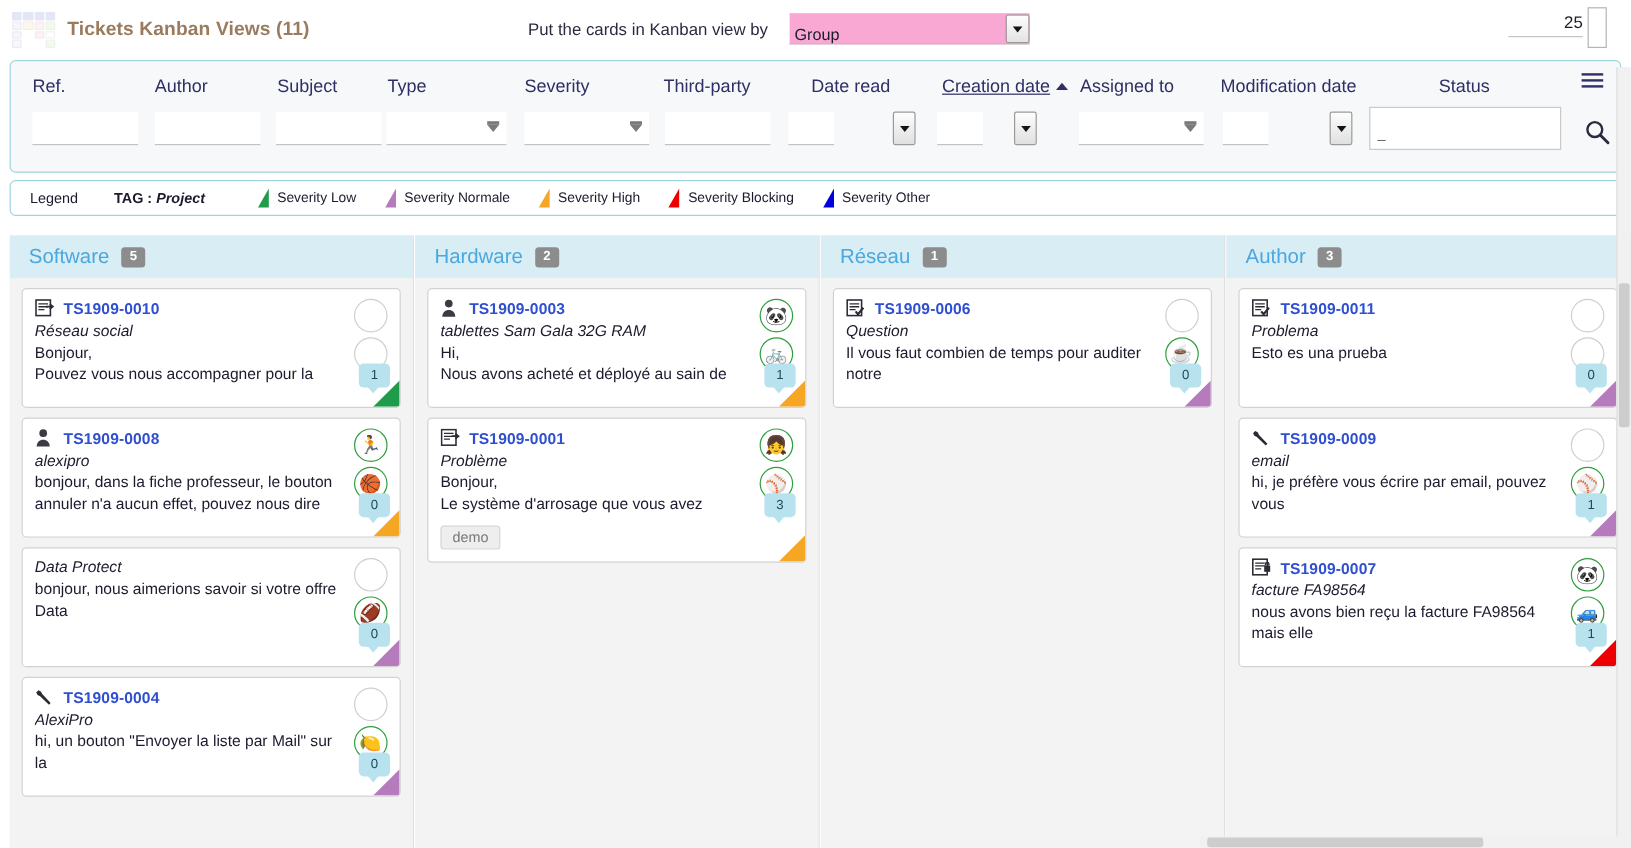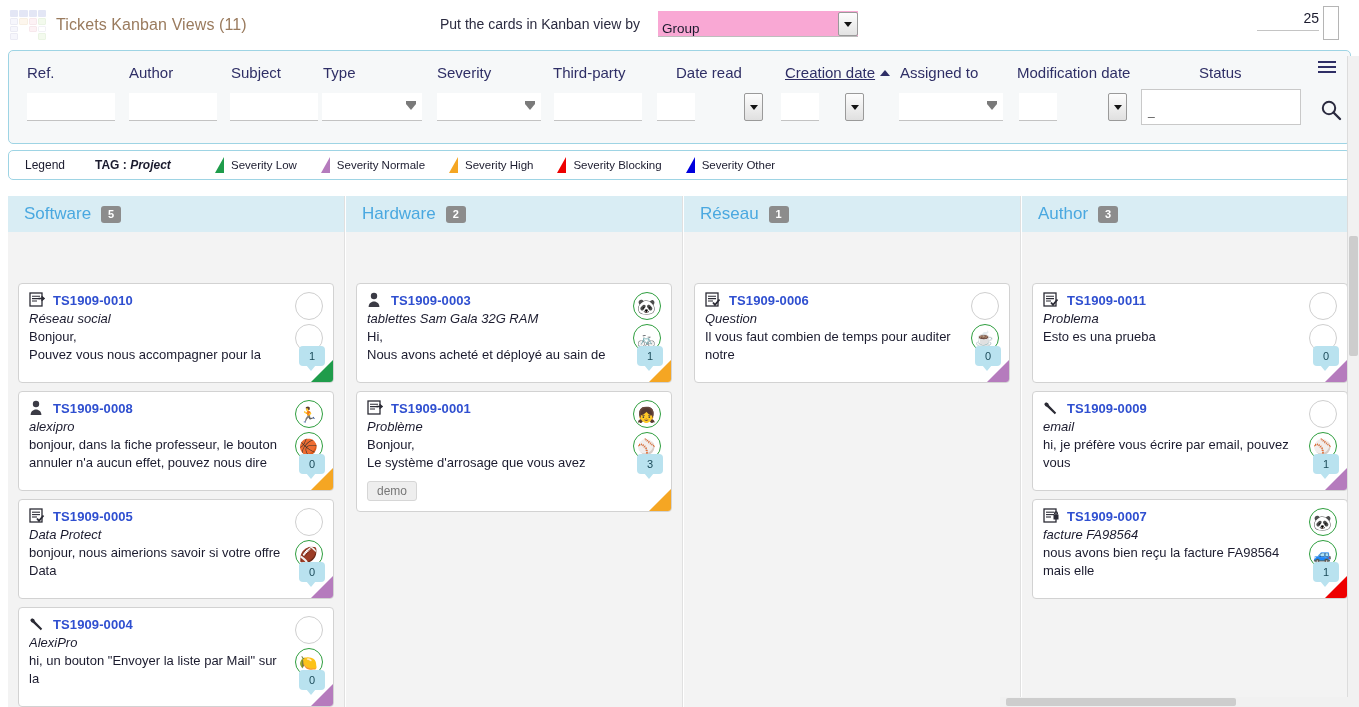--- a/index.html
+++ b/index.html
@@ -38,20 +38,21 @@
   .kl-c { background: #fde8ee; border: 1px solid #f2d6de; }
   .kl-d { background: #eaf6e0; border: 1px solid #daecce; }
   .kl-e { background: #ffffff; border: 1px solid #e8e8f0; }
   .kl-n { background: transparent; }
 
   .page-title {
     font-size: 16px;
     color: #9a7b5e;
     letter-spacing: .1px;
     white-space: nowrap;
+    font-weight: bold;
   }
   .kanban-by-label {
     position: absolute;
     left: 440px; top: 16px;
     font-size: 14px;
     color: #2b2b40;
     white-space: nowrap;
   }
   .kanban-select-wrap {
     position: absolute;
@@ -263,21 +264,20 @@
     overflow: hidden;
   }
   .kcol {
     width: 337px;
     flex: none;
     margin-right: 1px;
     display: flex;
     flex-direction: column;
     background: #f3f3f3;
     border-right: 1px solid #e0e0e0;
-    gap: 43px;
   }
   .kcol-head {
     height: 36px;
     background: #d9edf4;
     display: flex;
     align-items: center;
     padding: 0 0 0 16px;
   }
   .kcol-title {
     color: #4aa8e0;
@@ -593,30 +593,20 @@
           <div class="card-body">bonjour, dans la fiche professeur, le bouton
 annuler n'a aucun effet, pouvez nous dire quand</div>
           <div class="card-avatars">
             <div class="avatar filled">🏃</div>
             <div class="avatar filled">🏀</div>
           </div>
           <div class="comment-bubble" style="top: 62px;">0</div>
           <div class="sev-corner" style="border-bottom-color: rgb(245, 166, 35);"></div>
         </div>
         <div class="card">
-          <div class="card-head">
-            <span class="card-type-icon"><svg width="18" height="16" viewBox="0 0 18 16">
-                <rect x="1" y="1" width="12" height="13" fill="#fff" stroke="#2b2b35" stroke-width="1.3"></rect>
-                <line x1="3" y1="4.2" x2="11" y2="4.2" stroke="#2b2b35" stroke-width="1.1"></line>
-                <line x1="3" y1="6.6" x2="11" y2="6.6" stroke="#2b2b35" stroke-width="1.1"></line>
-                <line x1="3" y1="9" x2="8" y2="9" stroke="#2b2b35" stroke-width="1.1"></line>
-                <path d="M8 10.5l2 2.4 4.5-5.4" fill="none" stroke="#2b2b35" stroke-width="1.8"></path>
-              </svg></span>
-            <a class="card-ref">TS1909-0005</a>
-          </div>
           <div class="card-subject">Data Protect</div>
           <div class="card-body">bonjour, nous aimerions savoir si votre offre Data
 Protect est compatible avec la loi RGPD ?</div>
           <div class="card-avatars">
             <div class="avatar"></div>
             <div class="avatar filled">🏈</div>
           </div>
           <div class="comment-bubble" style="top: 62px;">0</div>
           <div class="sev-corner" style="border-bottom-color: rgb(181, 123, 189);"></div>
         </div>

